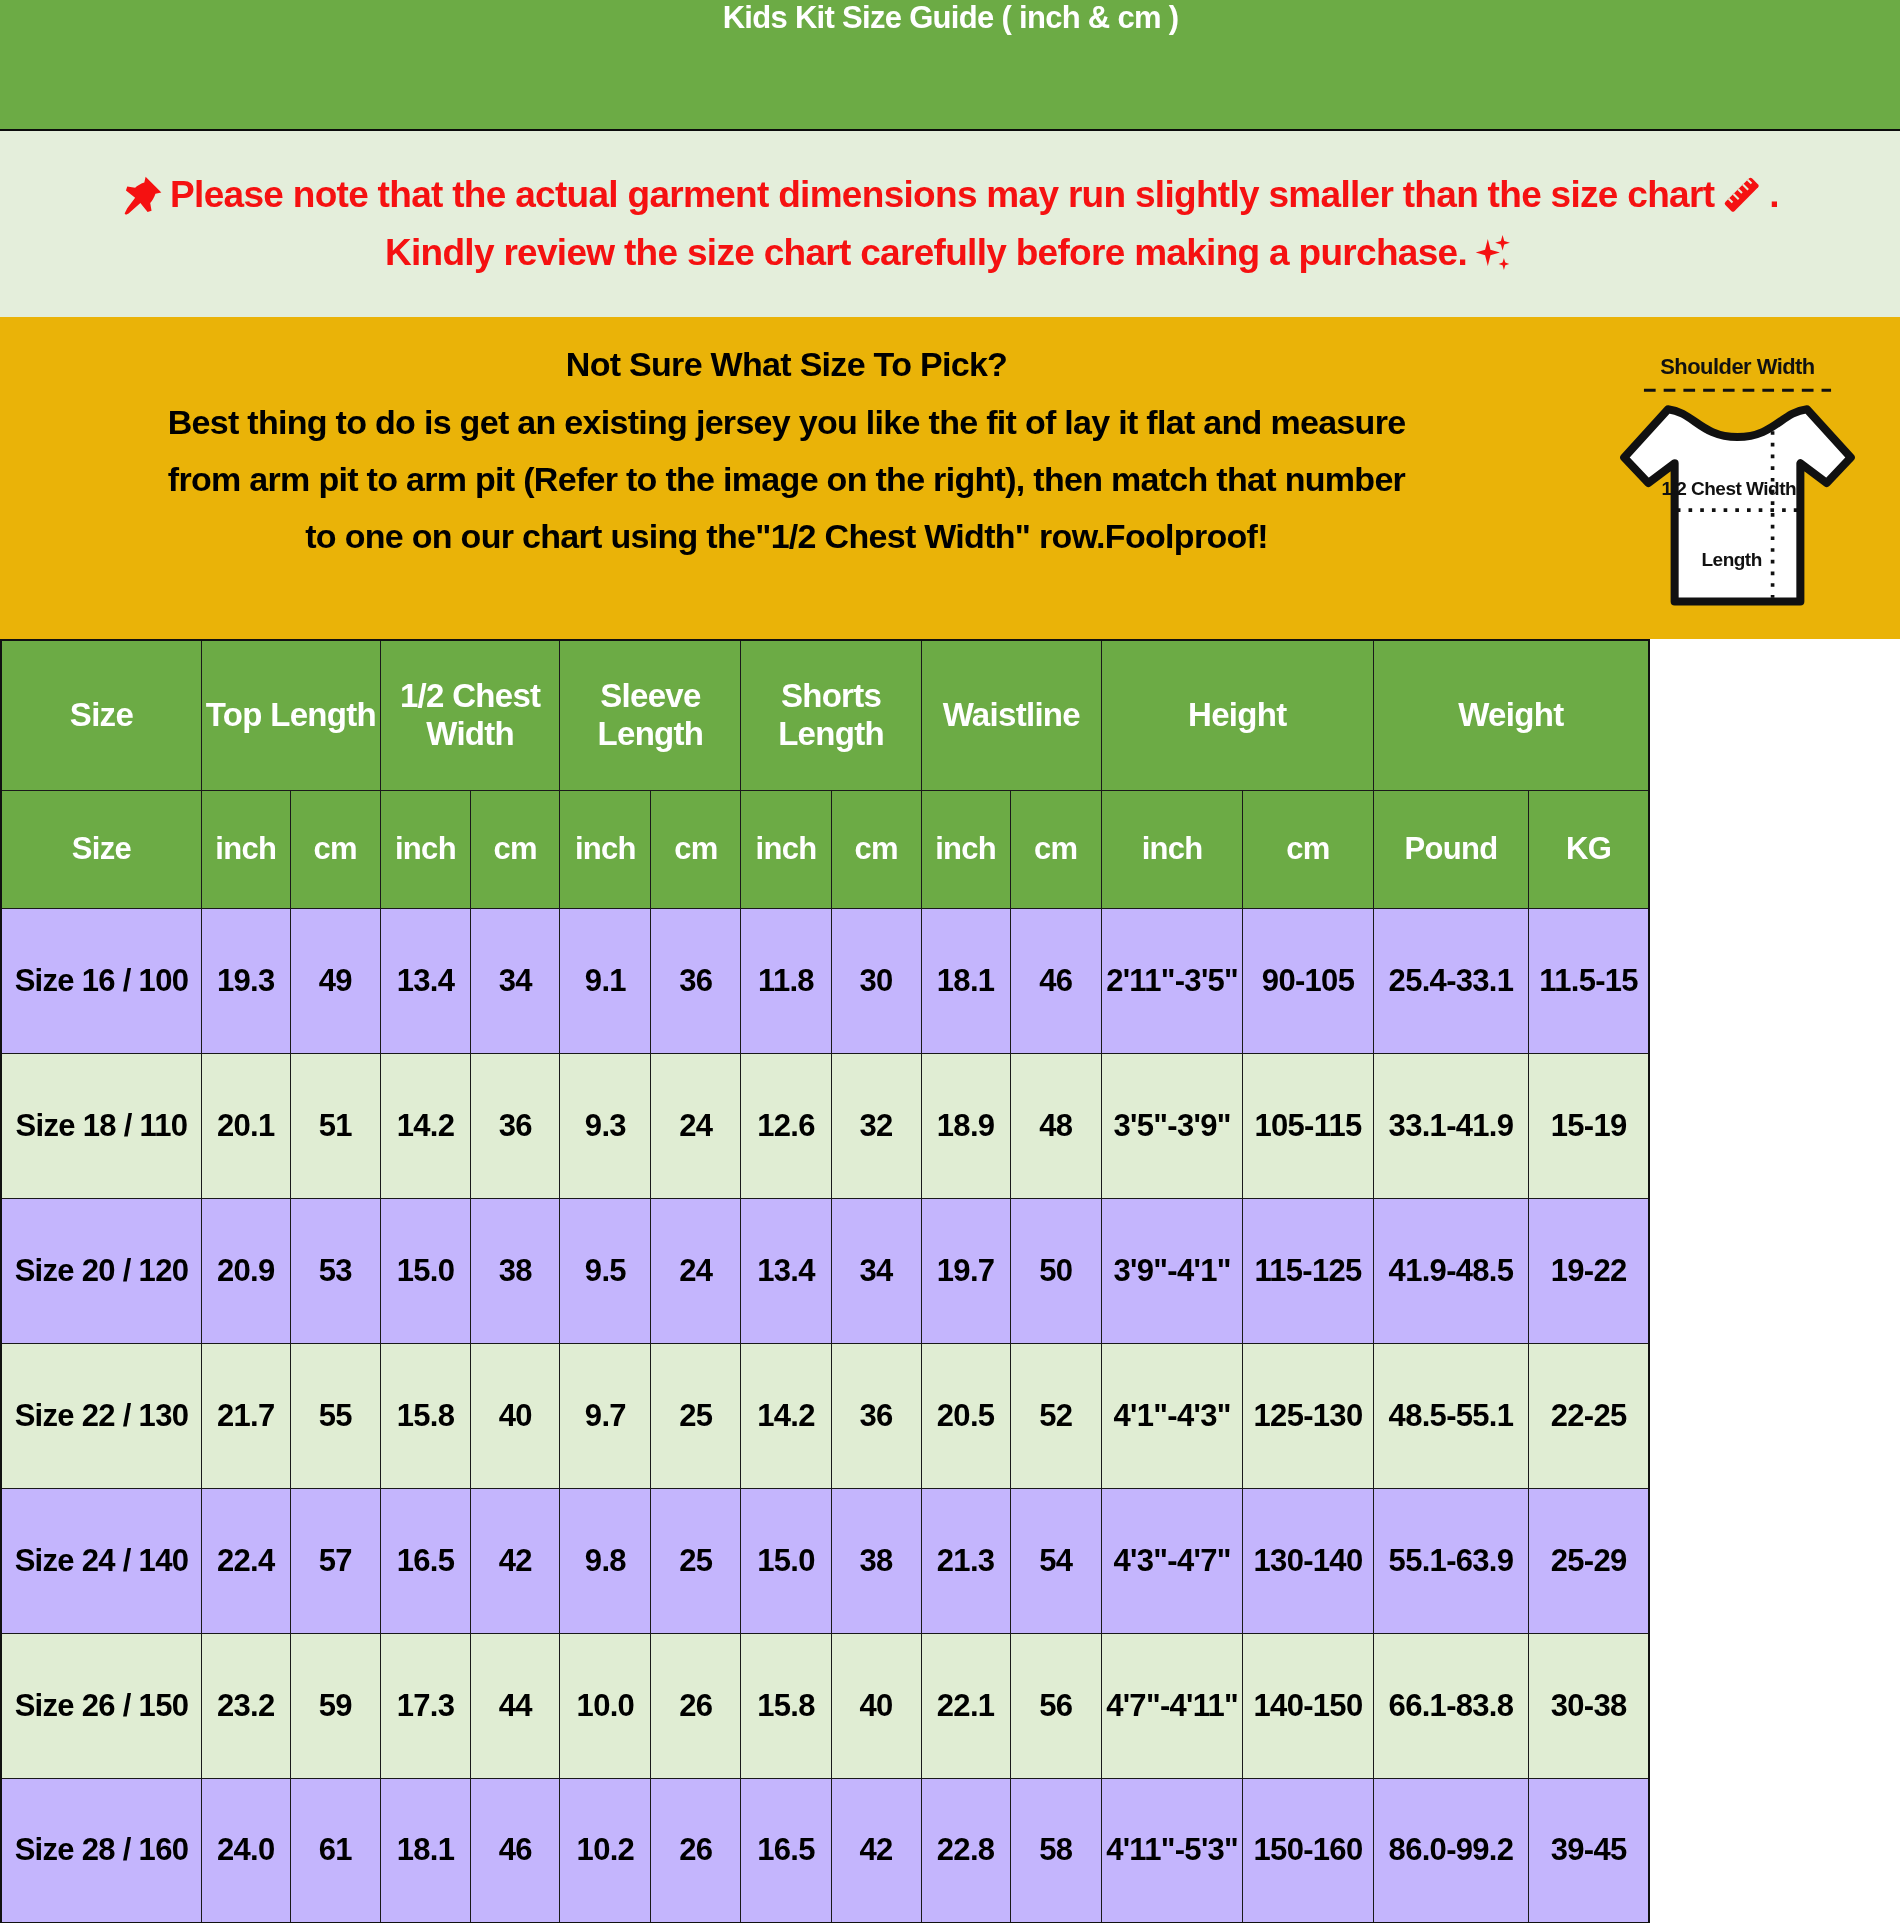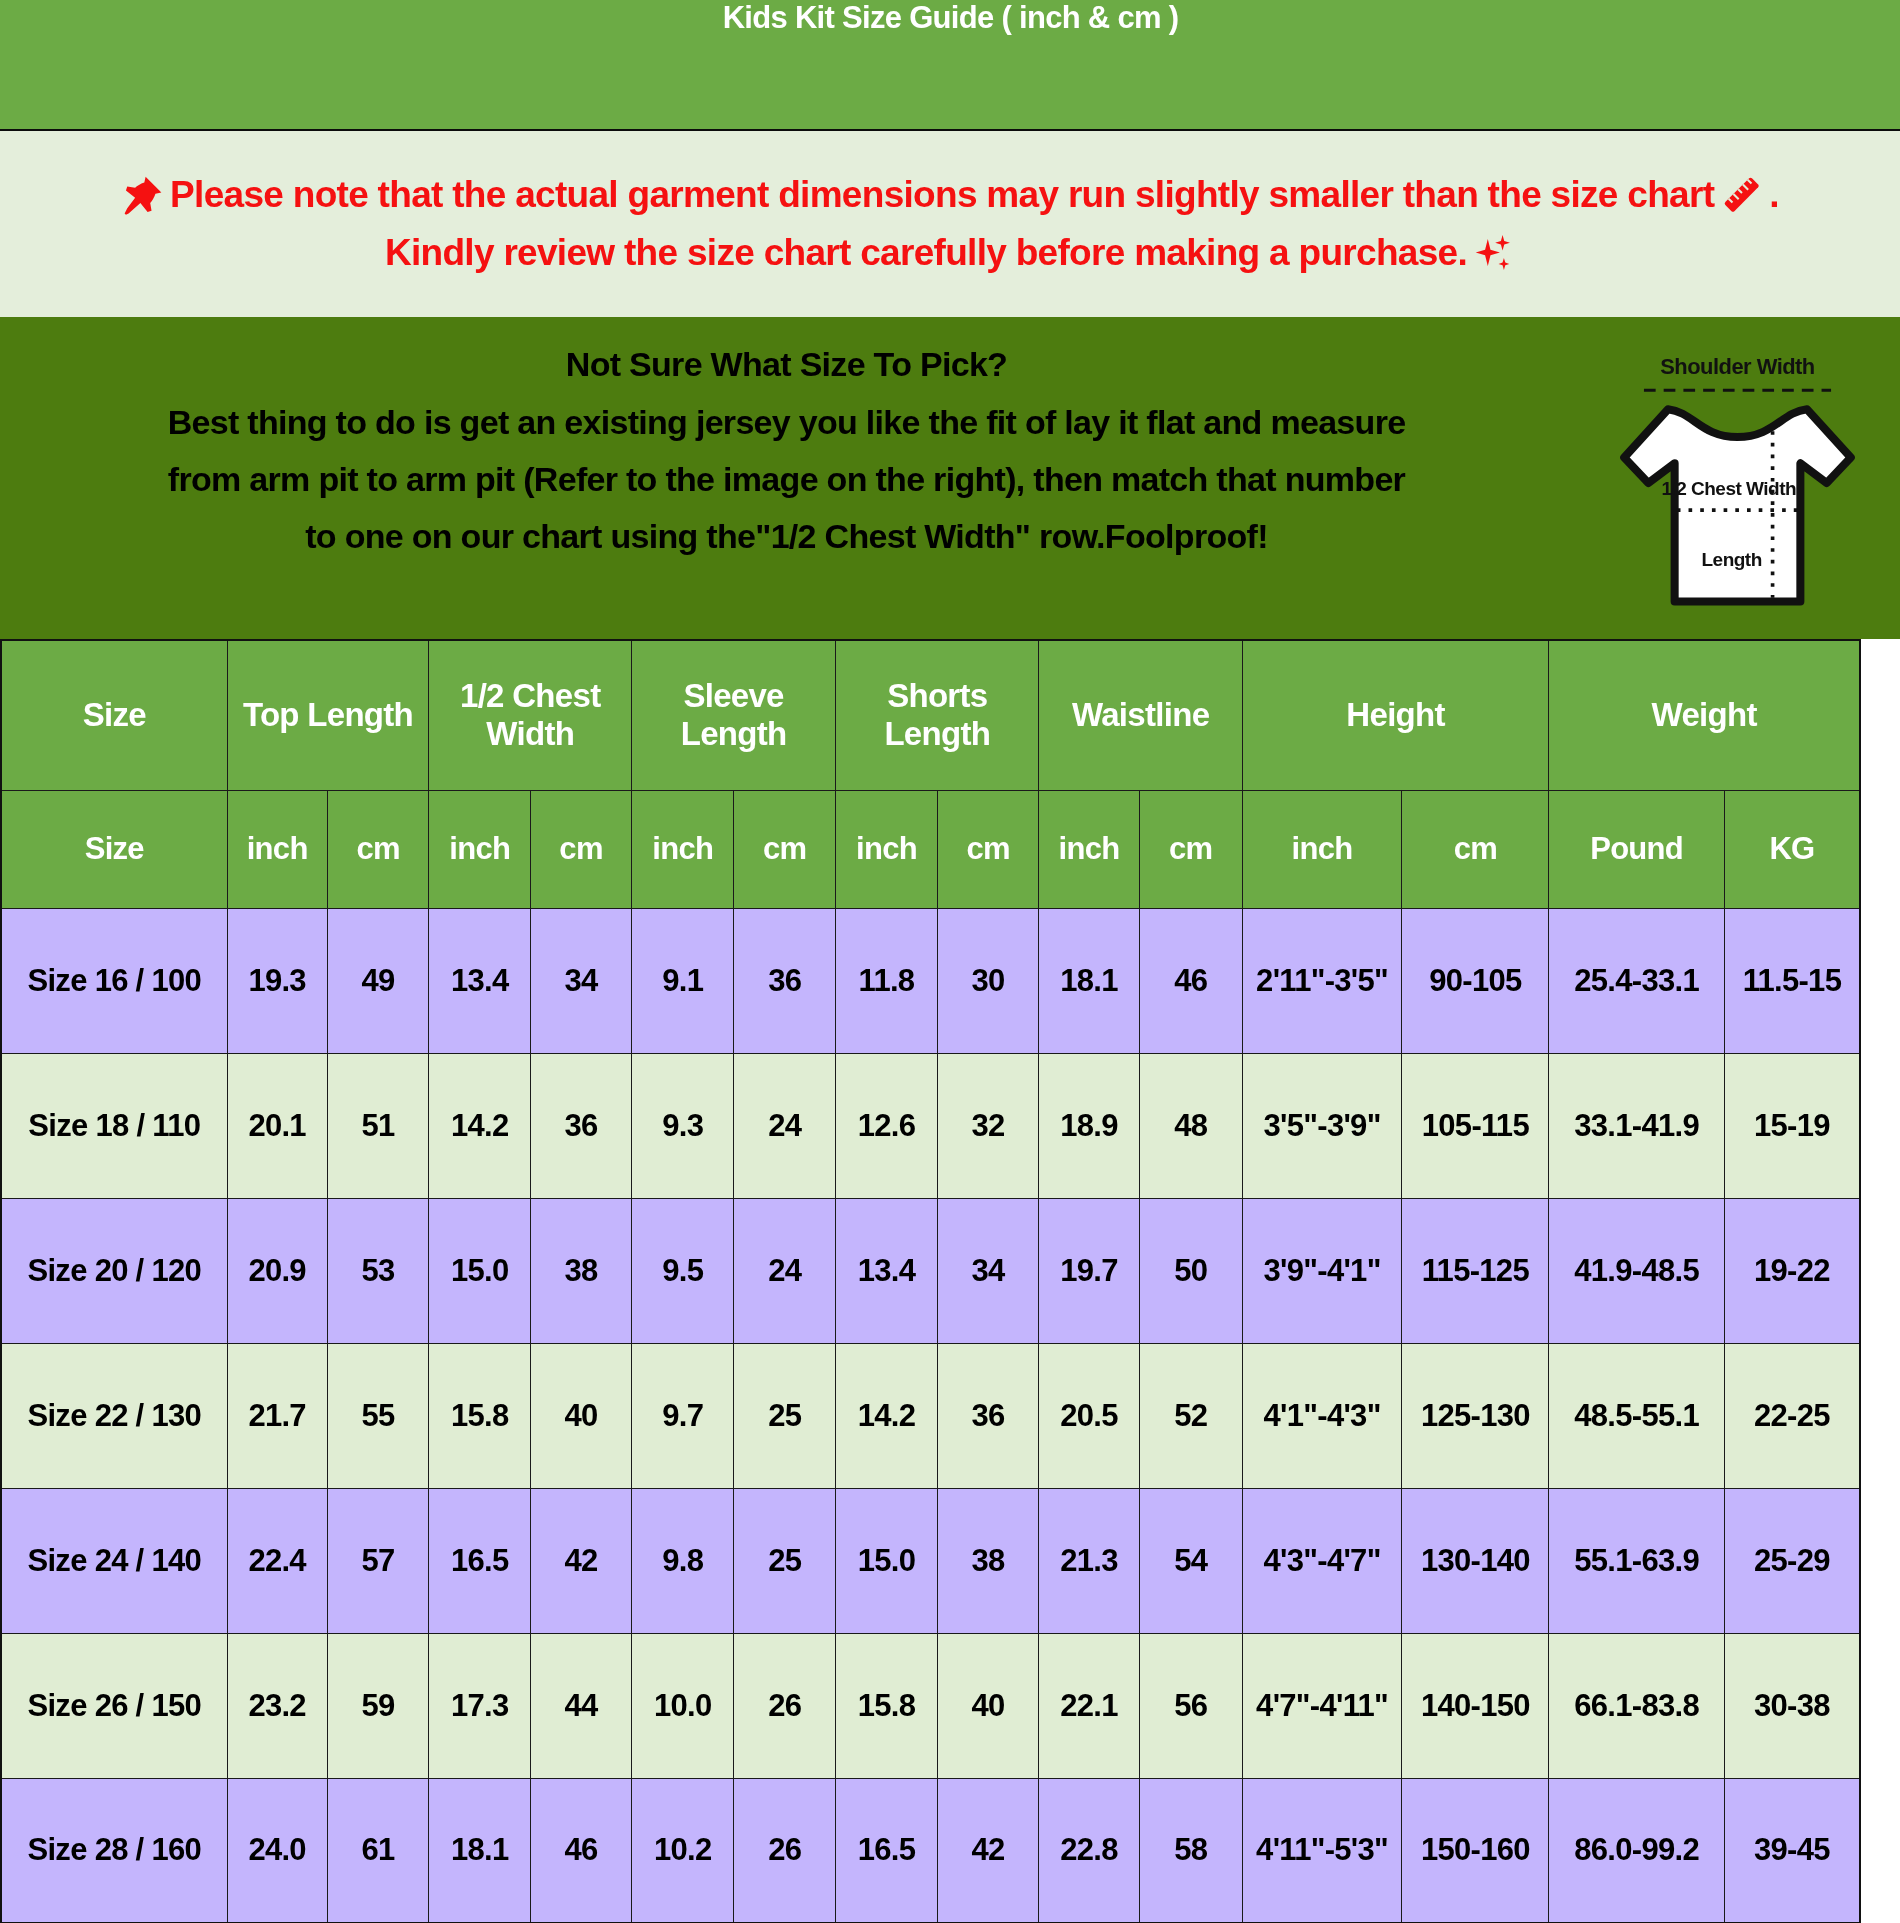--- a/index.html
+++ b/index.html
@@ -22,30 +22,30 @@
     height:185px;
     background:#e4eedb;
     border-bottom:1.5px solid #e4eedb;
     color:#f51111;
     display:flex;flex-direction:column;align-items:center;justify-content:center;
     gap:15px;font-size:37px;
   }
   .notice-line{display:flex;align-items:center;gap:6px;white-space:nowrap;}
   .notice-icon svg{display:block;}
   .howto{
-    height:322px;background:#4d7c0f;display:flex;color:#000;
+    height:322px;background:#eab308;display:flex;color:#000;
   }
   .howto-text{
     flex:1;text-align:center;font-size:34px;line-height:1.68;padding-top:19.4px;
   }
   .howto-diagram{
     width:328px;display:flex;align-items:flex-start;justify-content:center;padding-top:29px;
   }
   table.size-table{
-    width:1861px;border-collapse:collapse;table-layout:fixed;
+    width:1650px;border-collapse:collapse;table-layout:fixed;
     border:2.2px solid #111;
   }
   table.size-table th, table.size-table td{
     border:1.5px solid #1a1a1a;text-align:center;vertical-align:middle;
     font-weight:bold;padding:0;overflow:hidden;
   }
   thead tr.group-row{height:150px;}
   thead tr.units-row{height:118px;}
   thead th{background:#6cab45;color:#ffffff;font-size:33px;}
   thead tr.units-row th{font-size:31px;}

